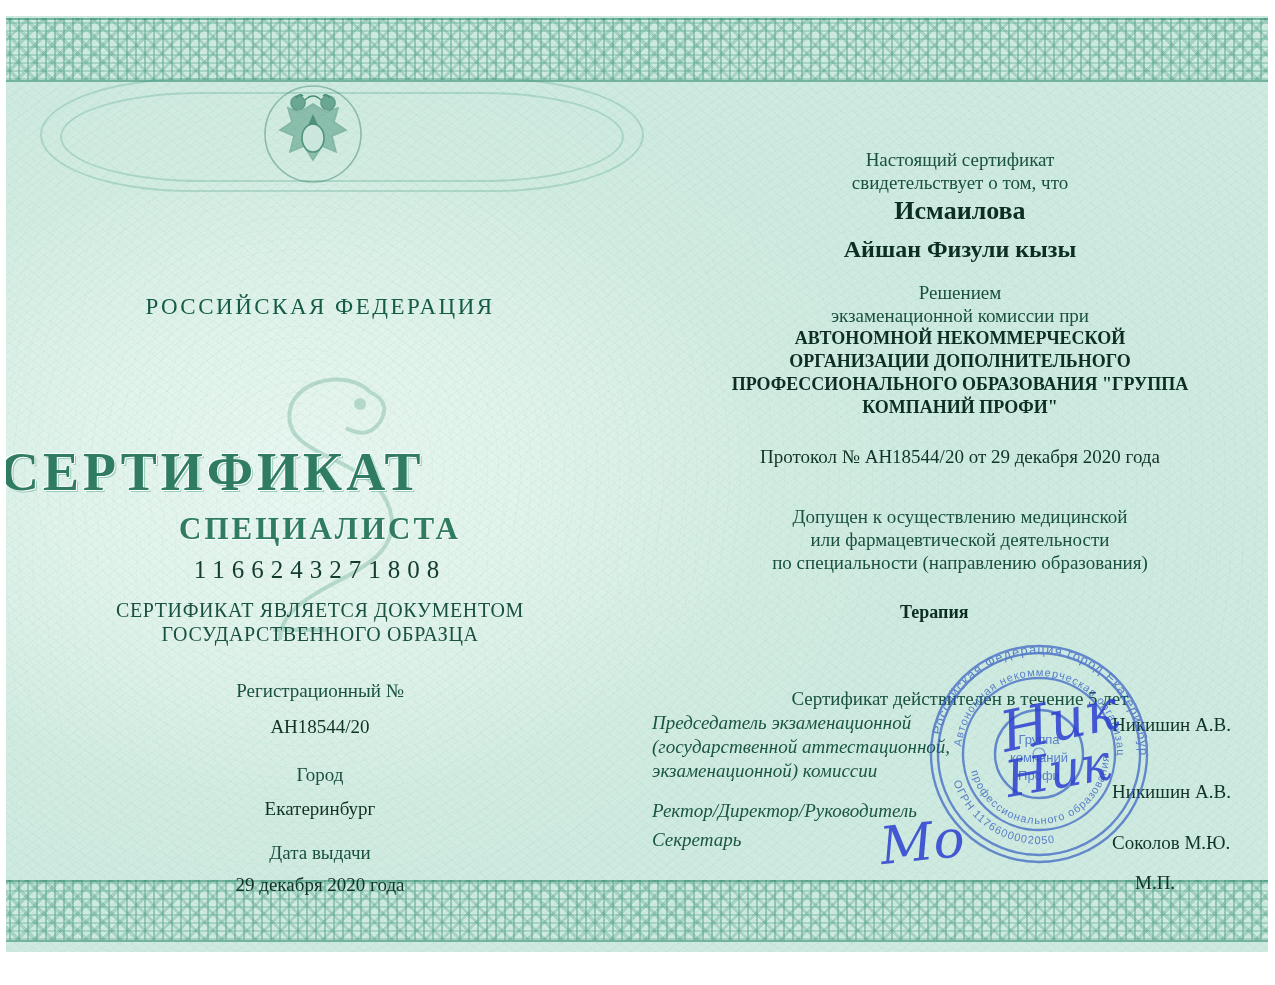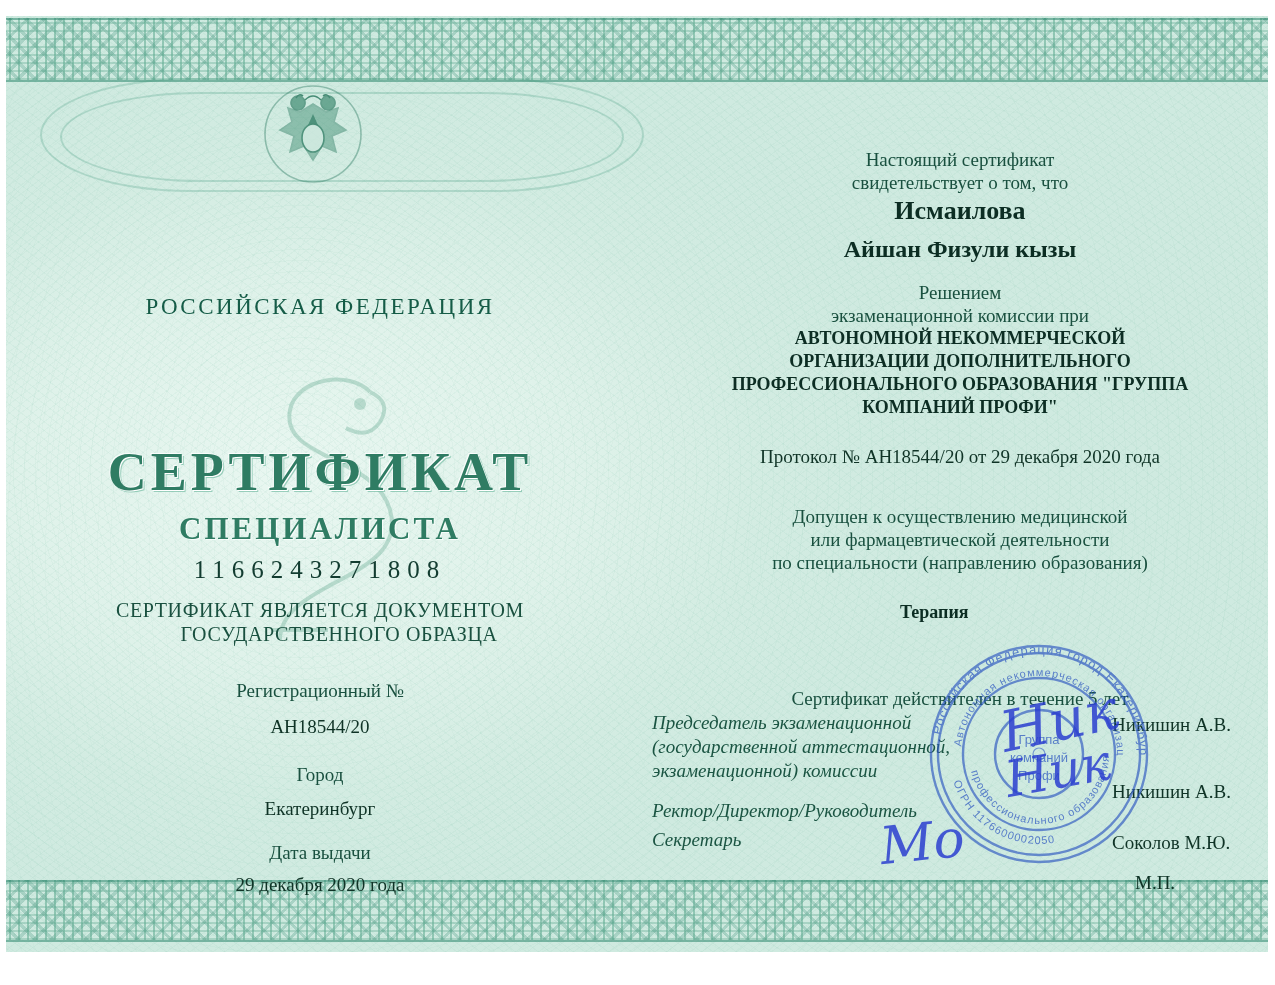--- a/index.html
+++ b/index.html
@@ -101,21 +101,20 @@
   #rf-title {
     left: 0; top: 278px; width: 640px;
     text-align: center;
     font-size: 23px;
     letter-spacing: 2.5px;
     color: #155c47;
   }
 
   #cert-word {
     left: 0; top: 425px; width: 640px;
-    text-align: center;
     font-size: 54px;
     letter-spacing: 4px;
     font-weight: 700;
     color: #2f7c63;
     text-shadow:
       1px 1px 0 #ffffff,
       2px 2px 0 rgba(120,190,165,.7),
       -1px -1px 0 rgba(255,255,255,.8);
   }
   #spec-word {
@@ -140,21 +139,20 @@
     font-size: 20px;
     letter-spacing: .6px;
     color: #19503f;
   }
   #gov-doc-line2 {
     left: 0; top: 607px; width: 640px;
     text-align: center;
     font-size: 20px;
     letter-spacing: .6px;
     color: #19503f;
-    padding-left: 19px;
   }
 
   #reg-label { left: 0; top: 664px; width: 640px; text-align: center; font-size: 19px; color: #19503f; }
   #reg-value { left: 0; top: 700px; width: 640px; text-align: center; font-size: 19px; color: #0f3326; }
   #city-label { left: 0; top: 748px; width: 640px; text-align: center; font-size: 19px; color: #19503f; }
   #city-value { left: 0; top: 782px; width: 640px; text-align: center; font-size: 19px; color: #0f3326; }
   #date-label { left: 0; top: 826px; width: 640px; text-align: center; font-size: 19px; color: #19503f; }
   #date-value { left: 0; top: 858px; width: 640px; text-align: center; font-size: 19px; color: #0f3326; }
 
   

